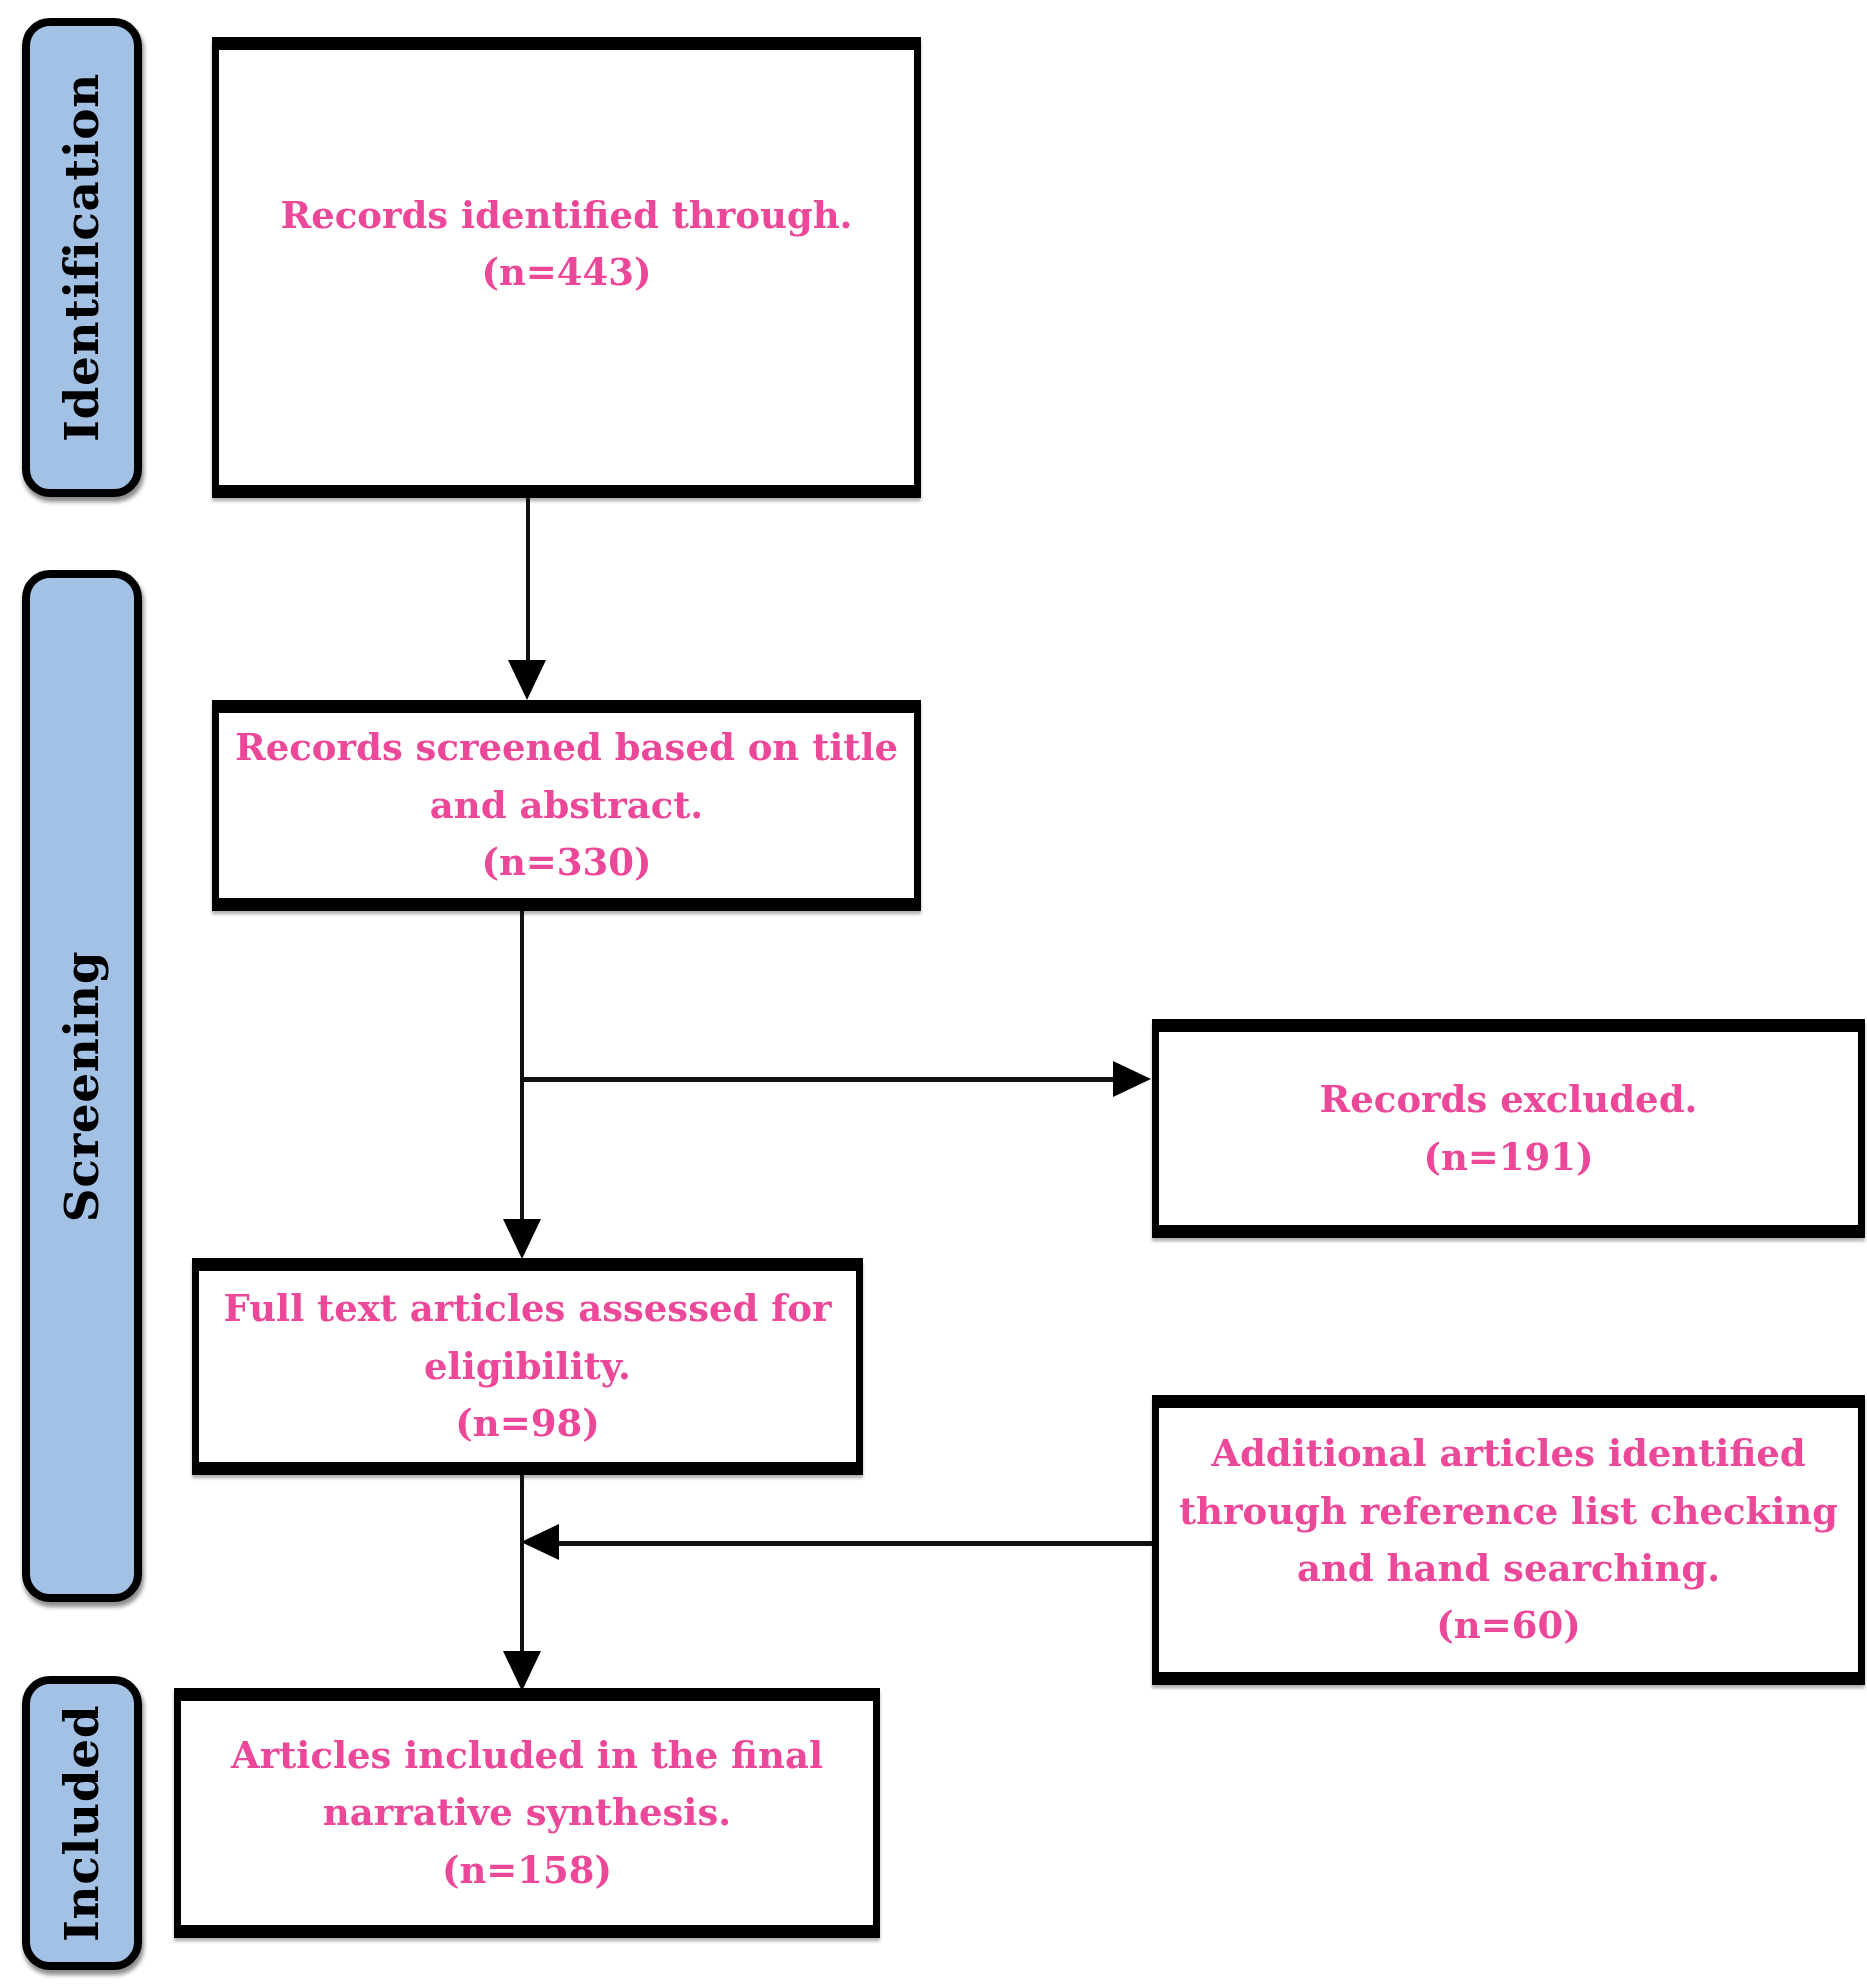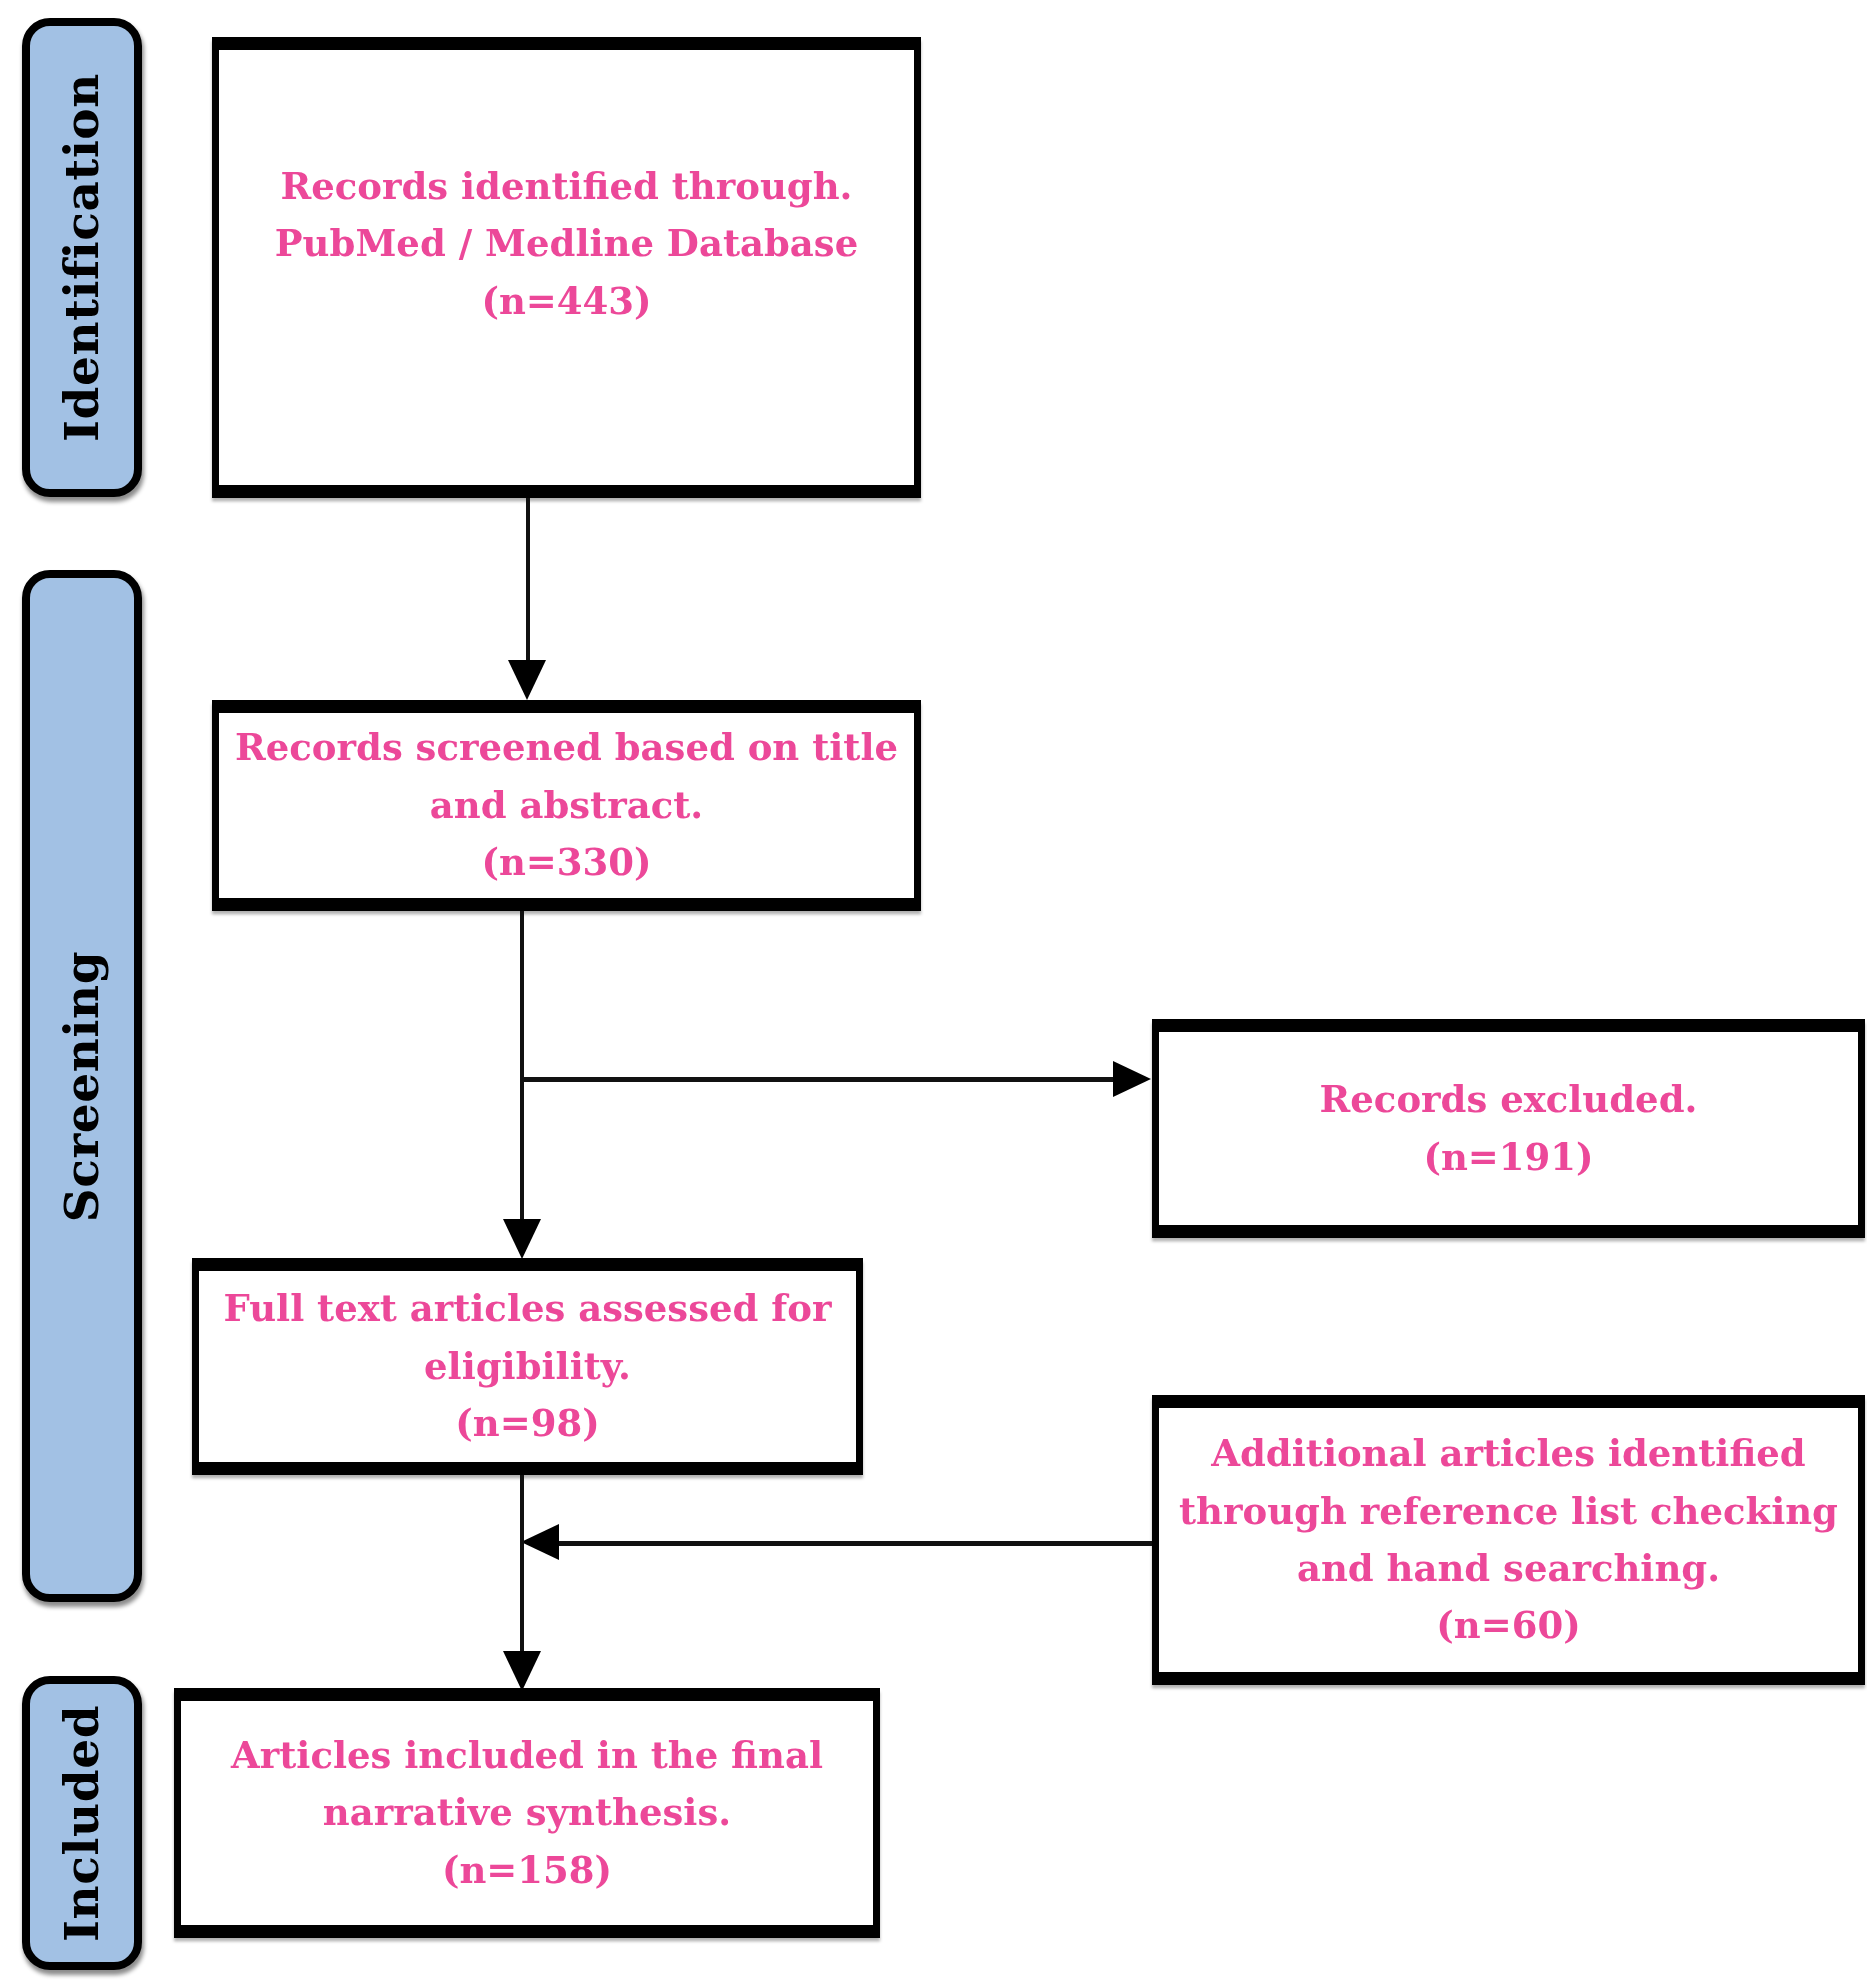--- a/index.html
+++ b/index.html
@@ -107,21 +107,20 @@
   <div class="stage-pill" style="left:21.6px; top:570px; width:120px; height:1032px;">
     <span class="stage-label">Screening</span>
   </div>
 
   <div class="stage-pill" style="left:21.6px; top:1676px; width:120px; height:294px;">
     <span class="stage-label">Included</span>
   </div>
 
   <div class="flow-box" style="left:212px; top:37px; width:709px; height:461px; padding-bottom:47px;">
     <div class="line">Records identified through.</div>
-    <div class="line">PubMed / Medline Database</div>
     <div class="line">(n=443)</div>
   </div>
 
   <div class="flow-box" style="left:212px; top:700px; width:709px; height:211px;">
     <div class="line">Records screened based on title</div>
     <div class="line">and abstract.</div>
     <div class="line">(n=330)</div>
   </div>
 
   <div class="flow-box" style="left:1152px; top:971px; width:713px; height:219px;margin-top:48px;">

